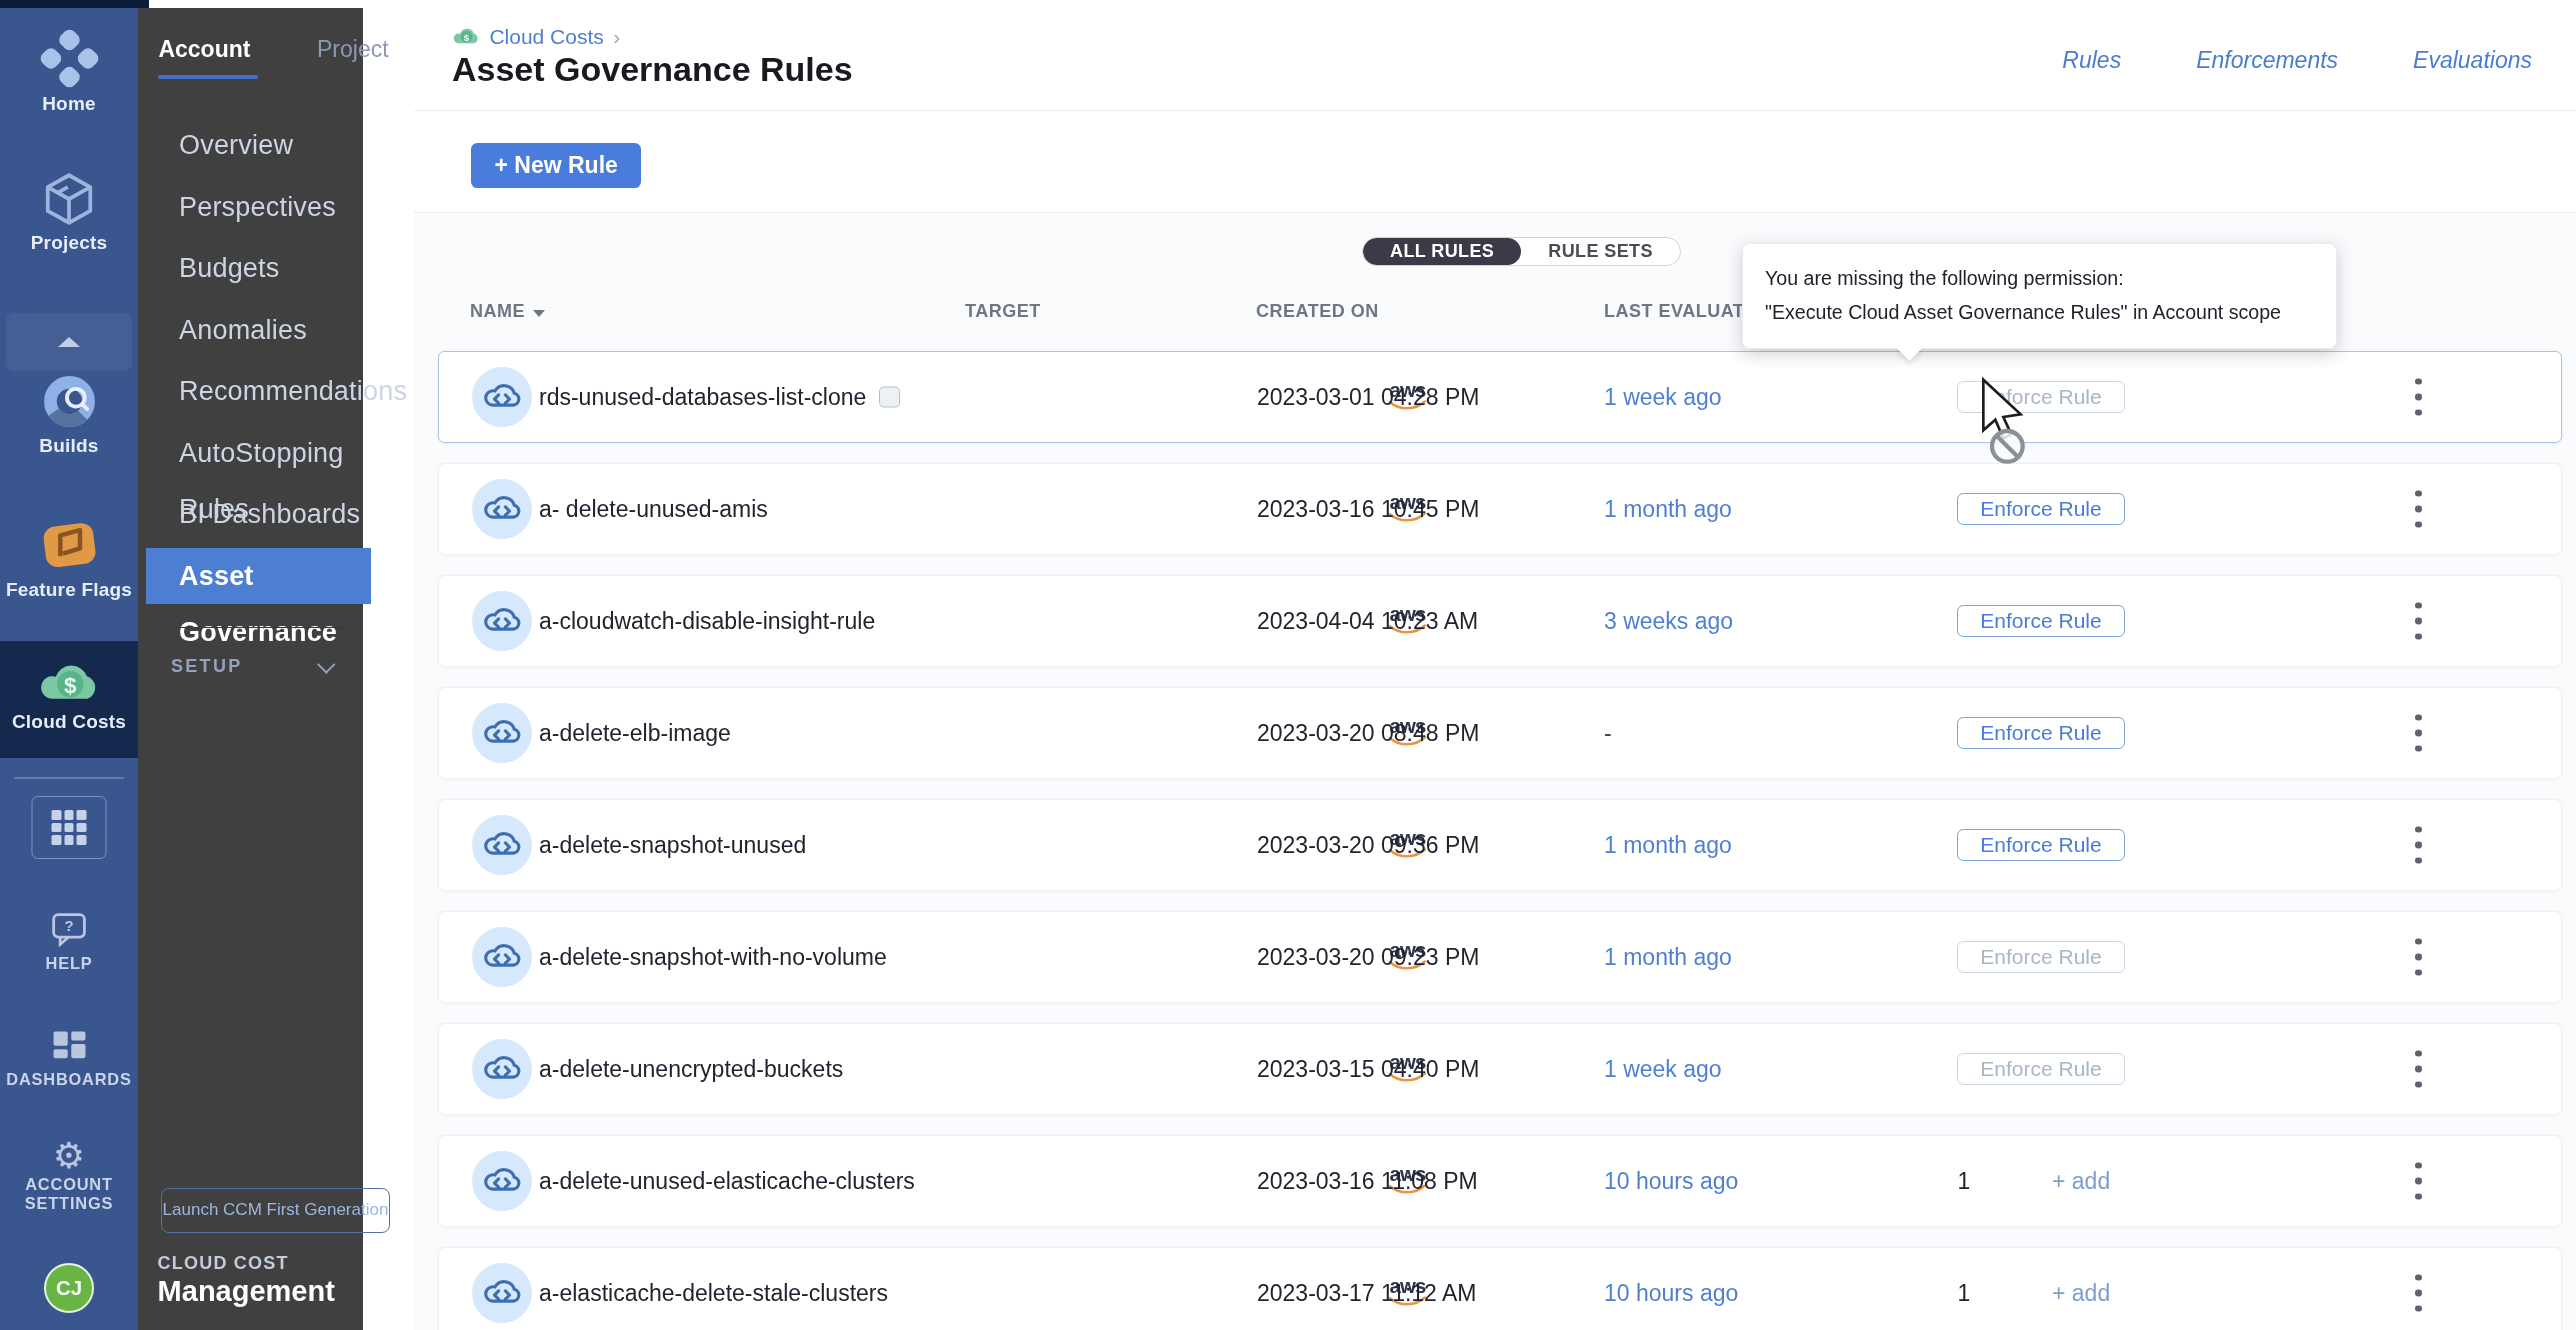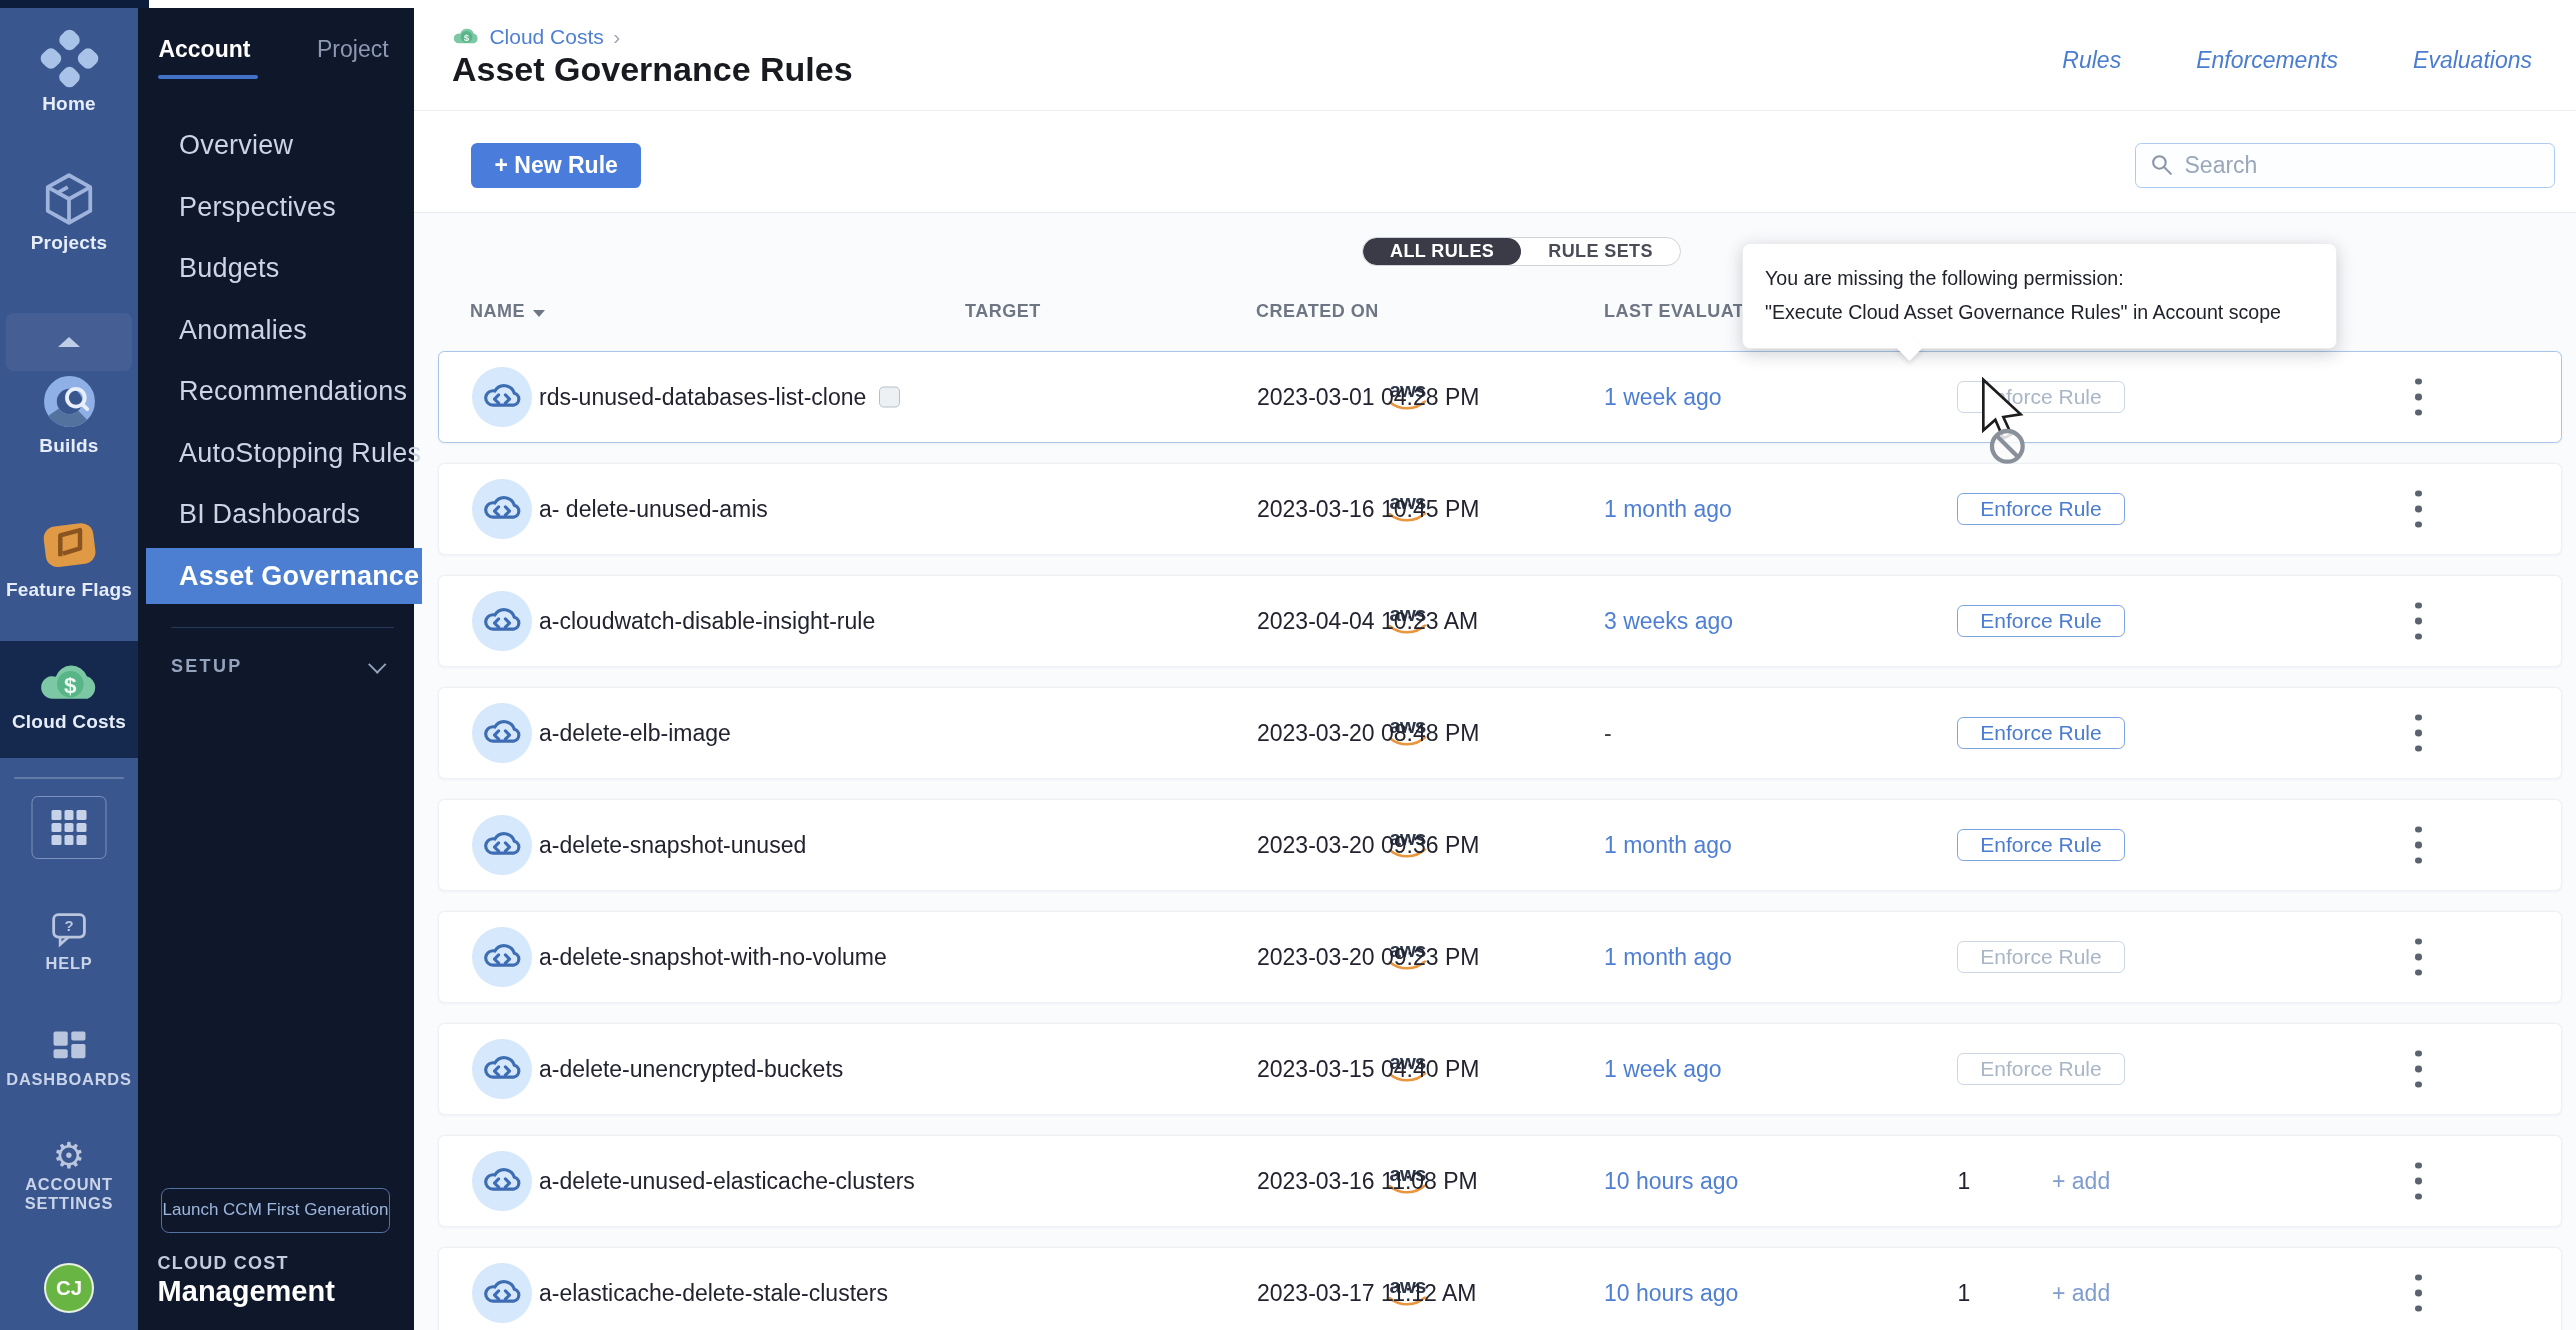--- a/index.html
+++ b/index.html
@@ -25,21 +25,21 @@
   .rail-divider { position:absolute; left:14px; right:14px; top:777px; height:1.6px; background:rgba(255,255,255,.22); border-radius:1.6px; }
   #module-box { position:absolute; left:50%; transform:translateX(-50%); top:796px; width:75px; height:63px;
      border:1.6px solid #7d92bc; border-radius:6.3px; display:flex; align-items:center; justify-content:center; }
   .grid9 { display:grid; grid-template-columns:repeat(3,9.4px); grid-template-rows:repeat(3,9.4px); gap:3.1px; }
   .grid9 i { background:#c6d2e8; border-radius:1.6px; }
   #avatar { position:absolute; left:50%; transform:translateX(-50%); top:1263px; width:50px; height:50px;
      border-radius:50%; background:#69b544; border:2.3px solid #e9f2e2; color:#fff; font-weight:700;
      font-size:20.4px; display:flex; align-items:center; justify-content:center; }
 
   
-  #sidebar { position:absolute; left:138px; top:0; width:276px; height:100%; background:#0f172a; z-index:4; }
+  #sidebar { position:absolute; left:138px; top:0; width:225px; height:100%; background:#404040; z-index:4; }
   .side-tab { position:absolute; top:36px; font-size:23px; }
   #tab-account { left:20.4px; color:#ffffff; font-weight:700; }
   #tab-account::after { content:""; position:absolute; left:0; top:39px; width:100px; height:3.9px; background:#4272c7; border-radius:2.3px; }
   #tab-project { left:179px; color:#8d99b3; font-weight:500; }
   .side-item { position:absolute; left:8px; width:100%; height:56px; line-height:56px;
      padding-left:33px; font-size:27px; color:#cdd5e4; letter-spacing:0.2px; cursor:pointer; }
   .side-item.active { background:#4c7fd1; color:#ffffff; font-weight:600; }
   #side-divider { position:absolute; left:33px; right:20.4px; top:627px; height:0.8px; background:#26395c; }
   #setup-row { position:absolute; left:33px; right:31px; top:656px; color:#94a2bc; font-size:18px;
      font-weight:700; letter-spacing:2.3px; }
@@ -278,29 +278,20 @@
   <div id="top-links">
     <span>Rules</span>
     <span>Enforcements</span>
     <span>Evaluations</span>
   </div>
 
   <div id="header-line"></div>
 
   <button id="new-rule-btn">+ New Rule</button>
 
-  <div id="search-box">
-    <span>
-      <svg width="25" height="25" viewBox="0 0 24 24" fill="none" stroke="#8a96a6" stroke-width="2">
-        <circle cx="10" cy="10" r="6"></circle>
-          <path d="M15 15l6 6" stroke-linecap="round"></path>
-        </svg>
-    </span>
-    <input type="text" placeholder="Search" style="">
-  </div>
 
   <section id="zone">
 
     <div id="toggle">
       <span class="seg dark">ALL RULES</span>
       <span class="seg light">RULE SETS</span>
     </div>
 
     <div class="th" style="left:56px">
       <span>NAME</span><span class="caret-down"></span>

